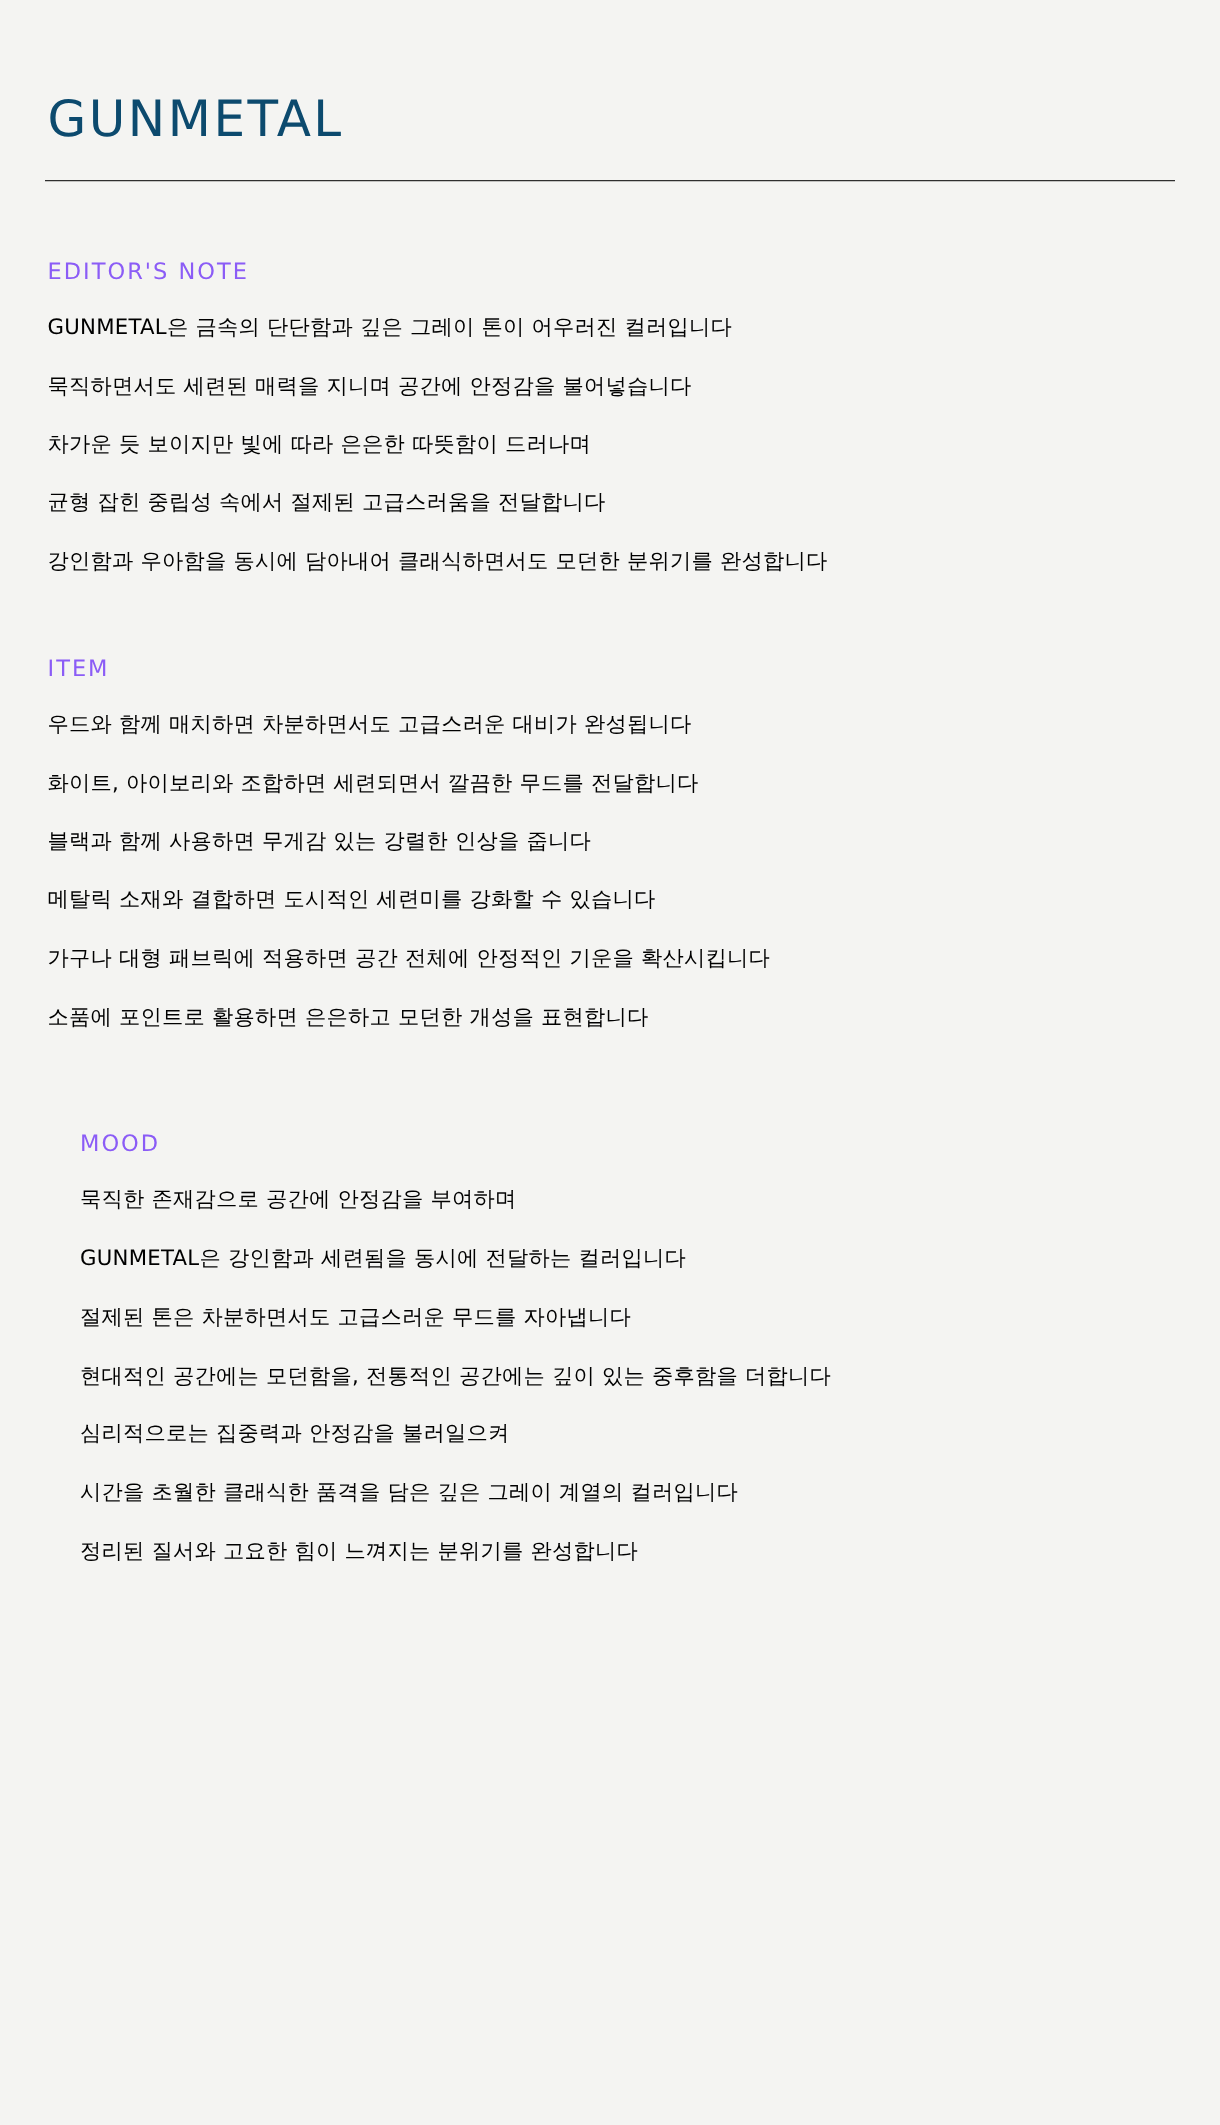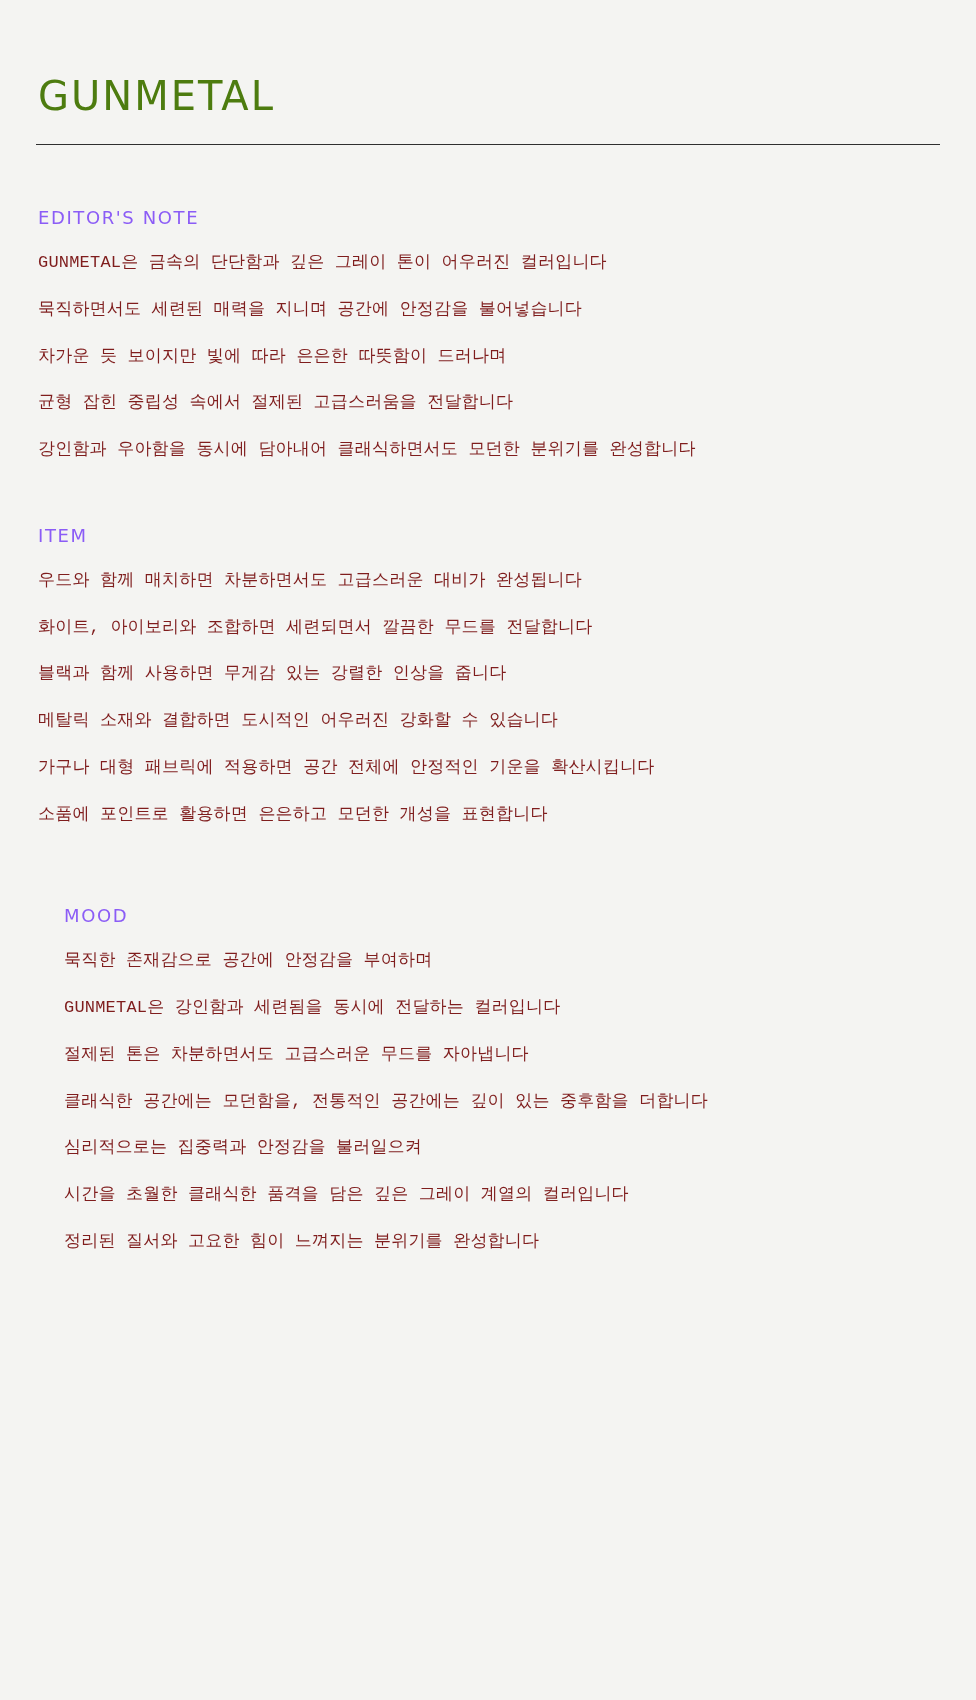--- a/index.html
+++ b/index.html
@@ -19,21 +19,21 @@
     min-height: 1700px;
     box-sizing: border-box;
     padding: 74px 36px 40px 36px;
     background: #f4f4f2;
   }
   .title {
     font-family: "DejaVu Sans", sans-serif;
     font-size: 40px;
     letter-spacing: 2px;
     font-weight: 400;
-    color: #4d7c0f;
+    color: #0c4a6e;
     margin: 0 0 26px 2px;
     line-height: 1.1;
   }
   .rule {
     height: 0;
     border-top: 1.5px solid #2f2f2f;
     margin: 0 0 62px 0;
   }
   .section {
     margin-bottom: 58px;
@@ -48,25 +48,24 @@
     color: #8b5cf6;
     margin: 0 0 24px 2px;
     font-weight: 400;
   }
   .lines {
     display: block;
   }
   .line {
     font-size: 17px;
     line-height: 1.28;
-    color: #7f1d1d;
+    color: #000000;
     margin: 0 0 25px 2px;
     letter-spacing: 0.2px;
     white-space: pre-wrap;
-    font-family: Liberation Mono, monospace;
   }
   .line:last-child {
     margin-bottom: 0;
   }
   .sec-gap-note { margin-bottom: 64px; }
   .sec-gap-item { margin-bottom: 80px; }
 </style>
 </head>
 <body>
 
@@ -86,32 +85,32 @@
       <p class="line">강인함과 우아함을 동시에 담아내어 클래식하면서도 모던한 분위기를 완성합니다</p>
     </div>
   </section>
 
   <section class="section sec-gap-item">
     <h2 class="section-title">ITEM</h2>
     <div class="lines">
       <p class="line">우드와 함께 매치하면 차분하면서도 고급스러운 대비가 완성됩니다</p>
       <p class="line">화이트, 아이보리와 조합하면 세련되면서 깔끔한 무드를 전달합니다</p>
       <p class="line">블랙과 함께 사용하면 무게감 있는 강렬한 인상을 줍니다</p>
-      <p class="line">메탈릭 소재와 결합하면 도시적인 어우러진 강화할 수 있습니다</p>
+      <p class="line">메탈릭 소재와 결합하면 도시적인 세련미를 강화할 수 있습니다</p>
       <p class="line">가구나 대형 패브릭에 적용하면 공간 전체에 안정적인 기운을 확산시킵니다</p>
       <p class="line">소품에 포인트로 활용하면 은은하고 모던한 개성을 표현합니다</p>
     </div>
   </section>
 
   <section class="section">
     <h2 class="section-title">MOOD</h2>
     <div class="lines">
       <p class="line">묵직한 존재감으로 공간에 안정감을 부여하며</p>
       <p class="line">GUNMETAL은 강인함과 세련됨을 동시에 전달하는 컬러입니다</p>
       <p class="line">절제된 톤은 차분하면서도 고급스러운 무드를 자아냅니다</p>
-      <p class="line">클래식한 공간에는 모던함을, 전통적인 공간에는 깊이 있는 중후함을 더합니다</p>
+      <p class="line">현대적인 공간에는 모던함을, 전통적인 공간에는 깊이 있는 중후함을 더합니다</p>
       <p class="line">심리적으로는 집중력과 안정감을 불러일으켜</p>
       <p class="line">시간을 초월한 클래식한 품격을 담은 깊은 그레이 계열의 컬러입니다</p>
       <p class="line">정리된 질서와 고요한 힘이 느껴지는 분위기를 완성합니다</p>
     </div>
   </section>
 
 </div>
 
 </body></html>

